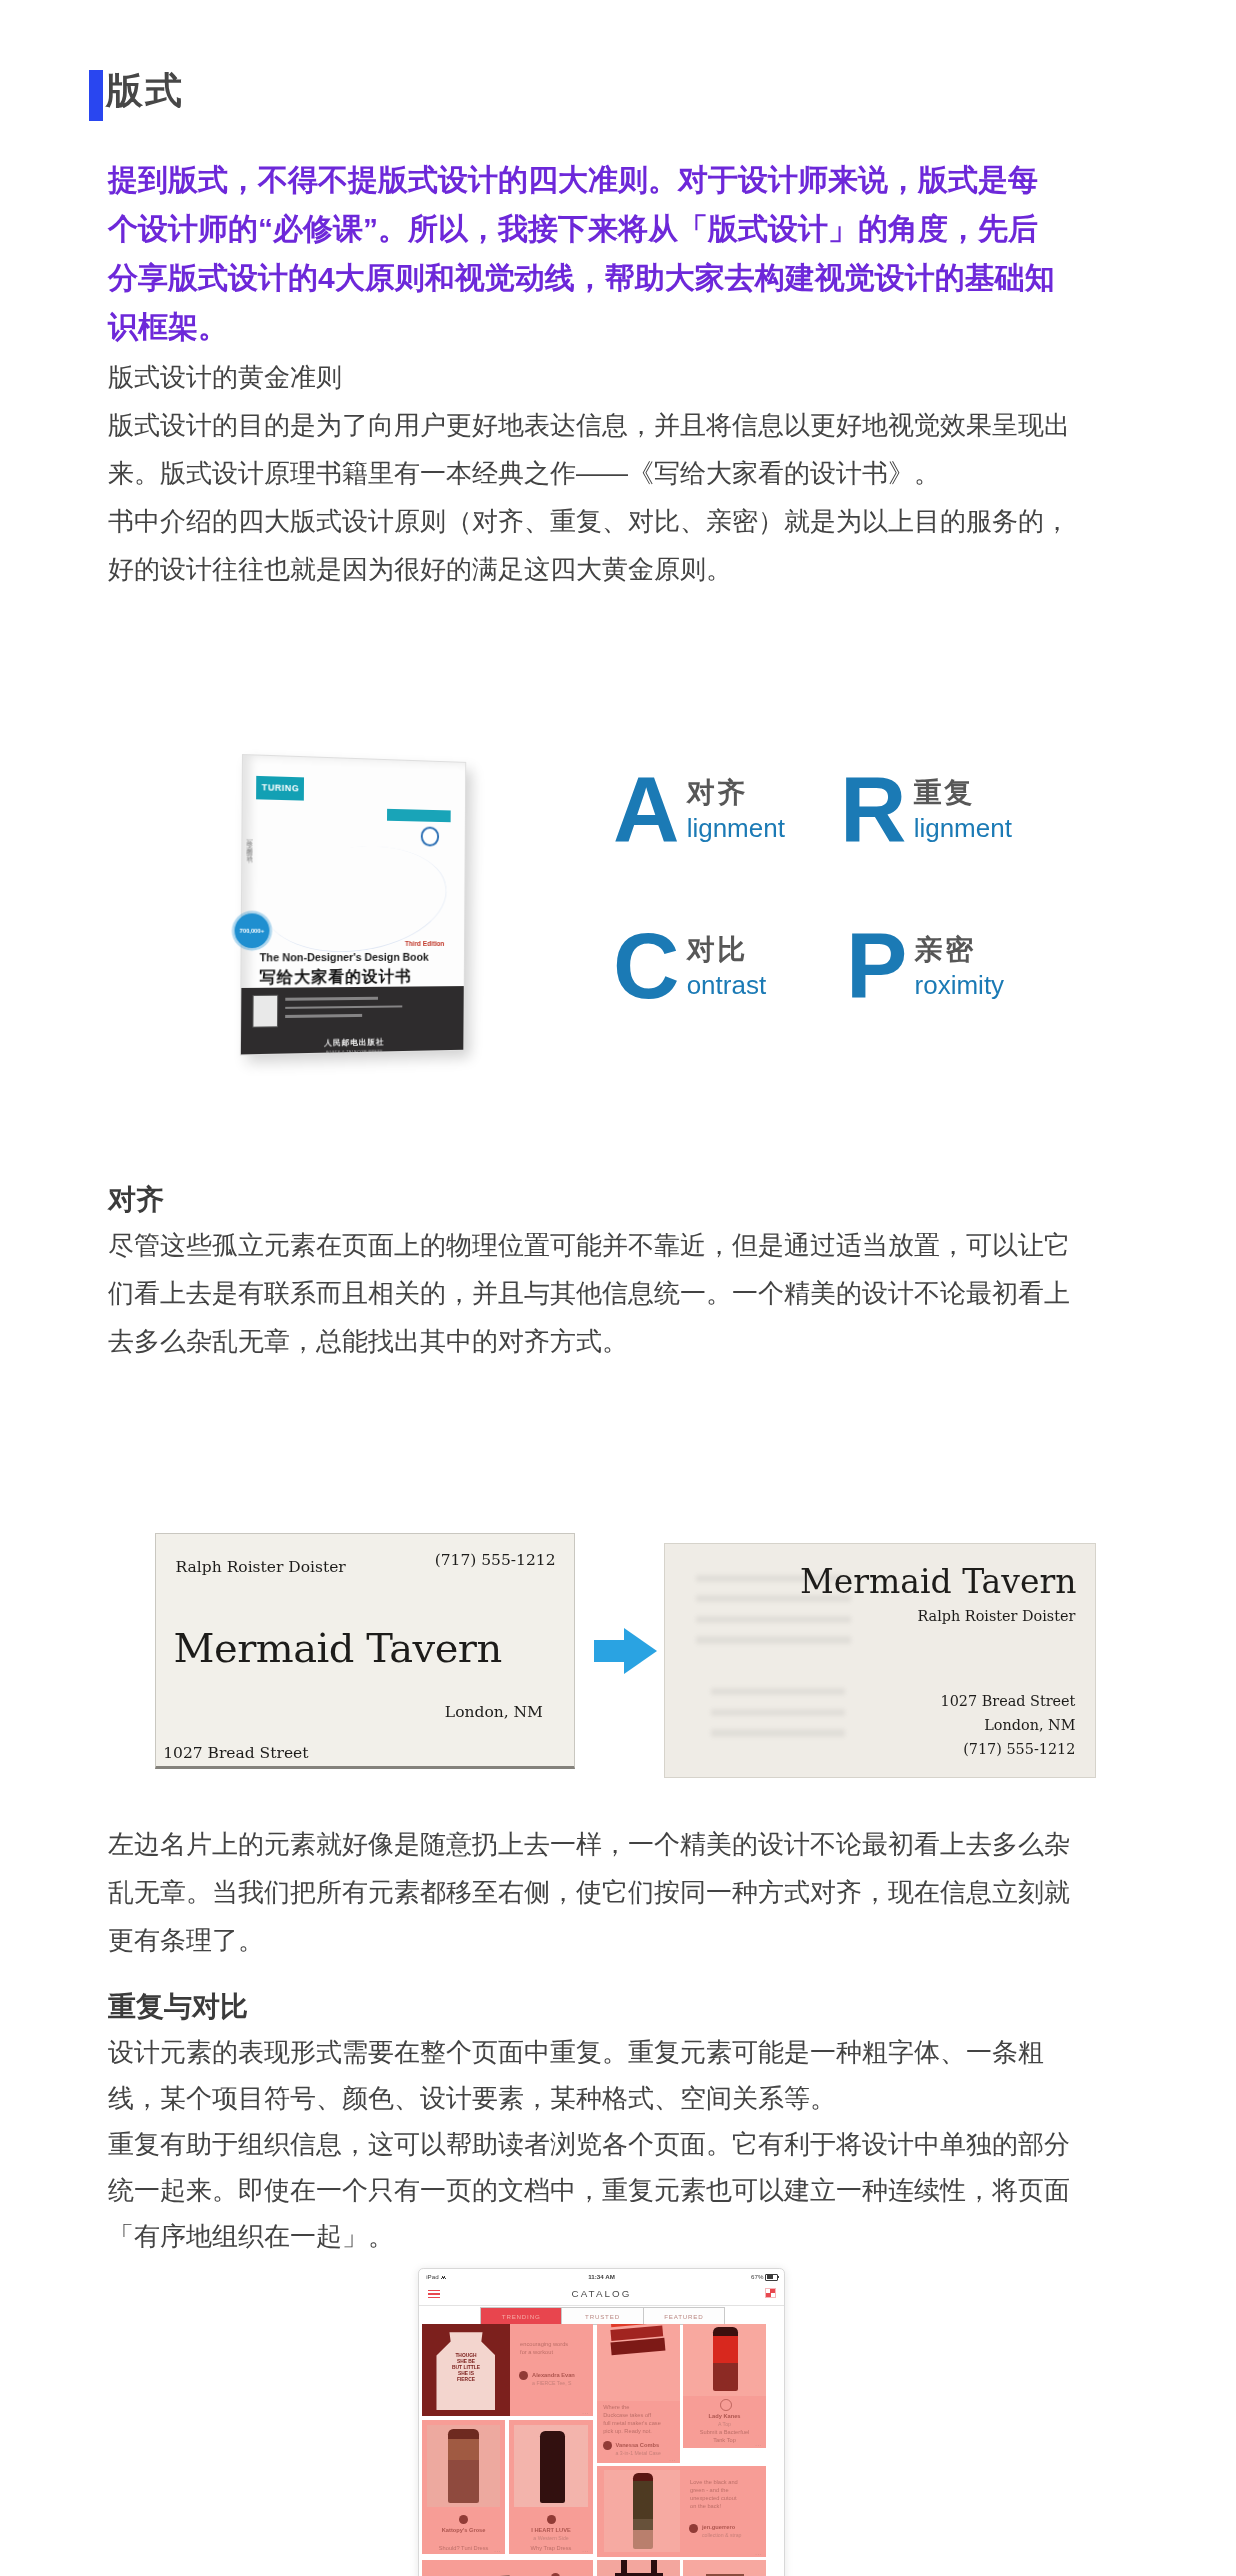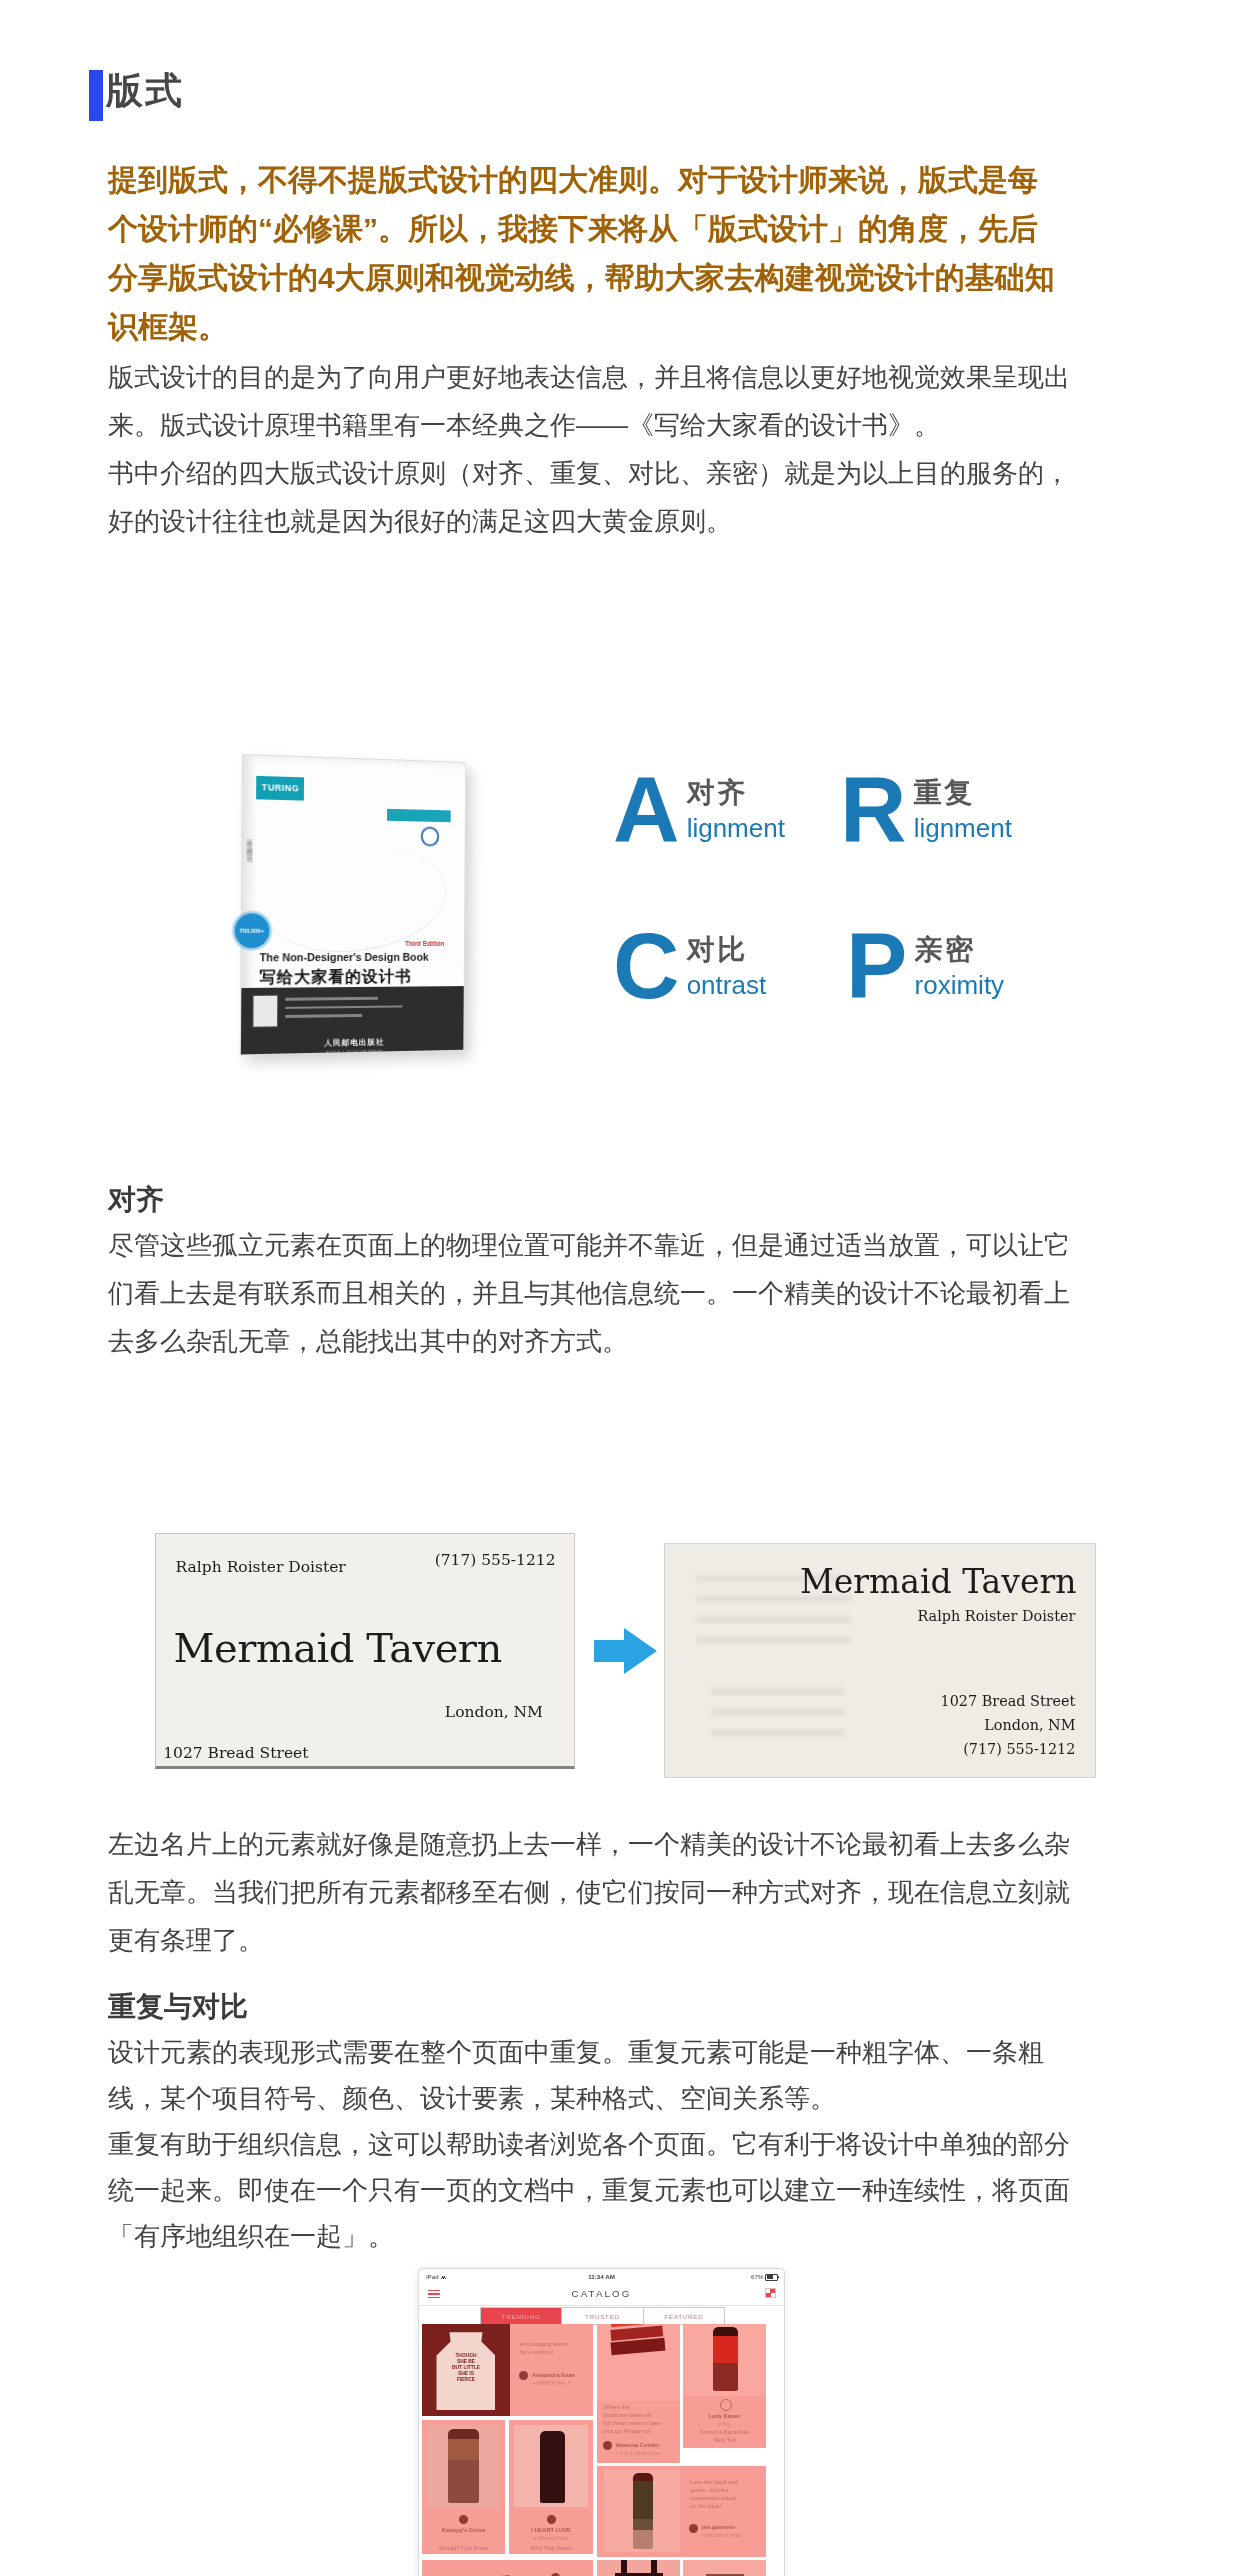--- a/index.html
+++ b/index.html
@@ -4,21 +4,21 @@
 <style>
   html,body{margin:0;padding:0;background:#fff;}
   .page{position:relative;width:1236px;height:2705px;background:#ffffff;overflow:hidden;
         font-family:"Liberation Sans","DejaVu Sans",sans-serif;}
   
   .hbar{position:absolute;left:89px;top:70px;width:14px;height:51px;background:#2946f0;}
   .h1{position:absolute;left:106px;top:66px;margin:0;font-size:37px;font-weight:bold;
       color:#474747;letter-spacing:2.1px;}
   
   .intro{position:absolute;left:108px;top:155px;width:953px;font-size:30px;font-weight:bold;
-         color:#a16207;line-height:49px;}
+         color:#6d28d9;line-height:49px;}
   .body-block{position:absolute;left:108px;width:976px;font-size:26px;color:#434343;line-height:48px;}
   .body-block p{margin:0;}
   .sec-h{position:absolute;left:108px;margin:0;font-size:28px;font-weight:bold;color:#3b3b3b;}
   
   .book{position:absolute;left:242px;top:758px;width:225px;height:293px;background:#fdfdfd;
         border:0.5px solid #dedede;box-shadow:7.2px 8.2px 13.4px rgba(0,0,0,.18), inset 7.2px 0 9.3px rgba(0,0,0,.10);
         transform:perspective(824px) rotateY(9deg) rotate(.4deg);}
   .turing{position:absolute;left:13.4px;top:19.6px;width:47px;height:23px;background:#12a0b4;color:#fff;
           font-size:8.8px;font-weight:bold;display:flex;align-items:center;justify-content:center;letter-spacing:0.5px;}
   .series-tag{position:absolute;right:15.5px;top:49px;width:66px;height:12.4px;background:#19a4b8;color:#fff;
@@ -105,20 +105,21 @@
 <body>
 
 <div class="page">
 
   <div class="hbar"></div>
   <h1 class="h1">版式</h1>
 
   <div class="intro">提到版式，不得不提版式设计的四大准则。对于设计师来说，版式是每个设计师的“必修课”。所以，我接下来将从「版式设计」的角度，先后分享版式设计的4大原则和视觉动线，帮助大家去构建视觉设计的基础知识框架。</div>
 
   <div class="body-block" style="top:353px">
+    <p>版式设计的黄金准则</p>
     <p>版式设计的目的是为了向用户更好地表达信息，并且将信息以更好地视觉效果呈现出来。版式设计原理书籍里有一本经典之作——《写给大家看的设计书》。</p>
     <p>书中介绍的四大版式设计原则（对齐、重复、对比、亲密）就是为以上目的服务的，好的设计往往也就是因为很好的满足这四大黄金原则。</p>
   </div>
 
   <div>
     <div class="book">
       <div class="spine-txt">写给大家看的设计书</div>
       <div class="turing">TURING</div>
       <div class="series-tag"></div>
       <div class="blue-dot"></div>

